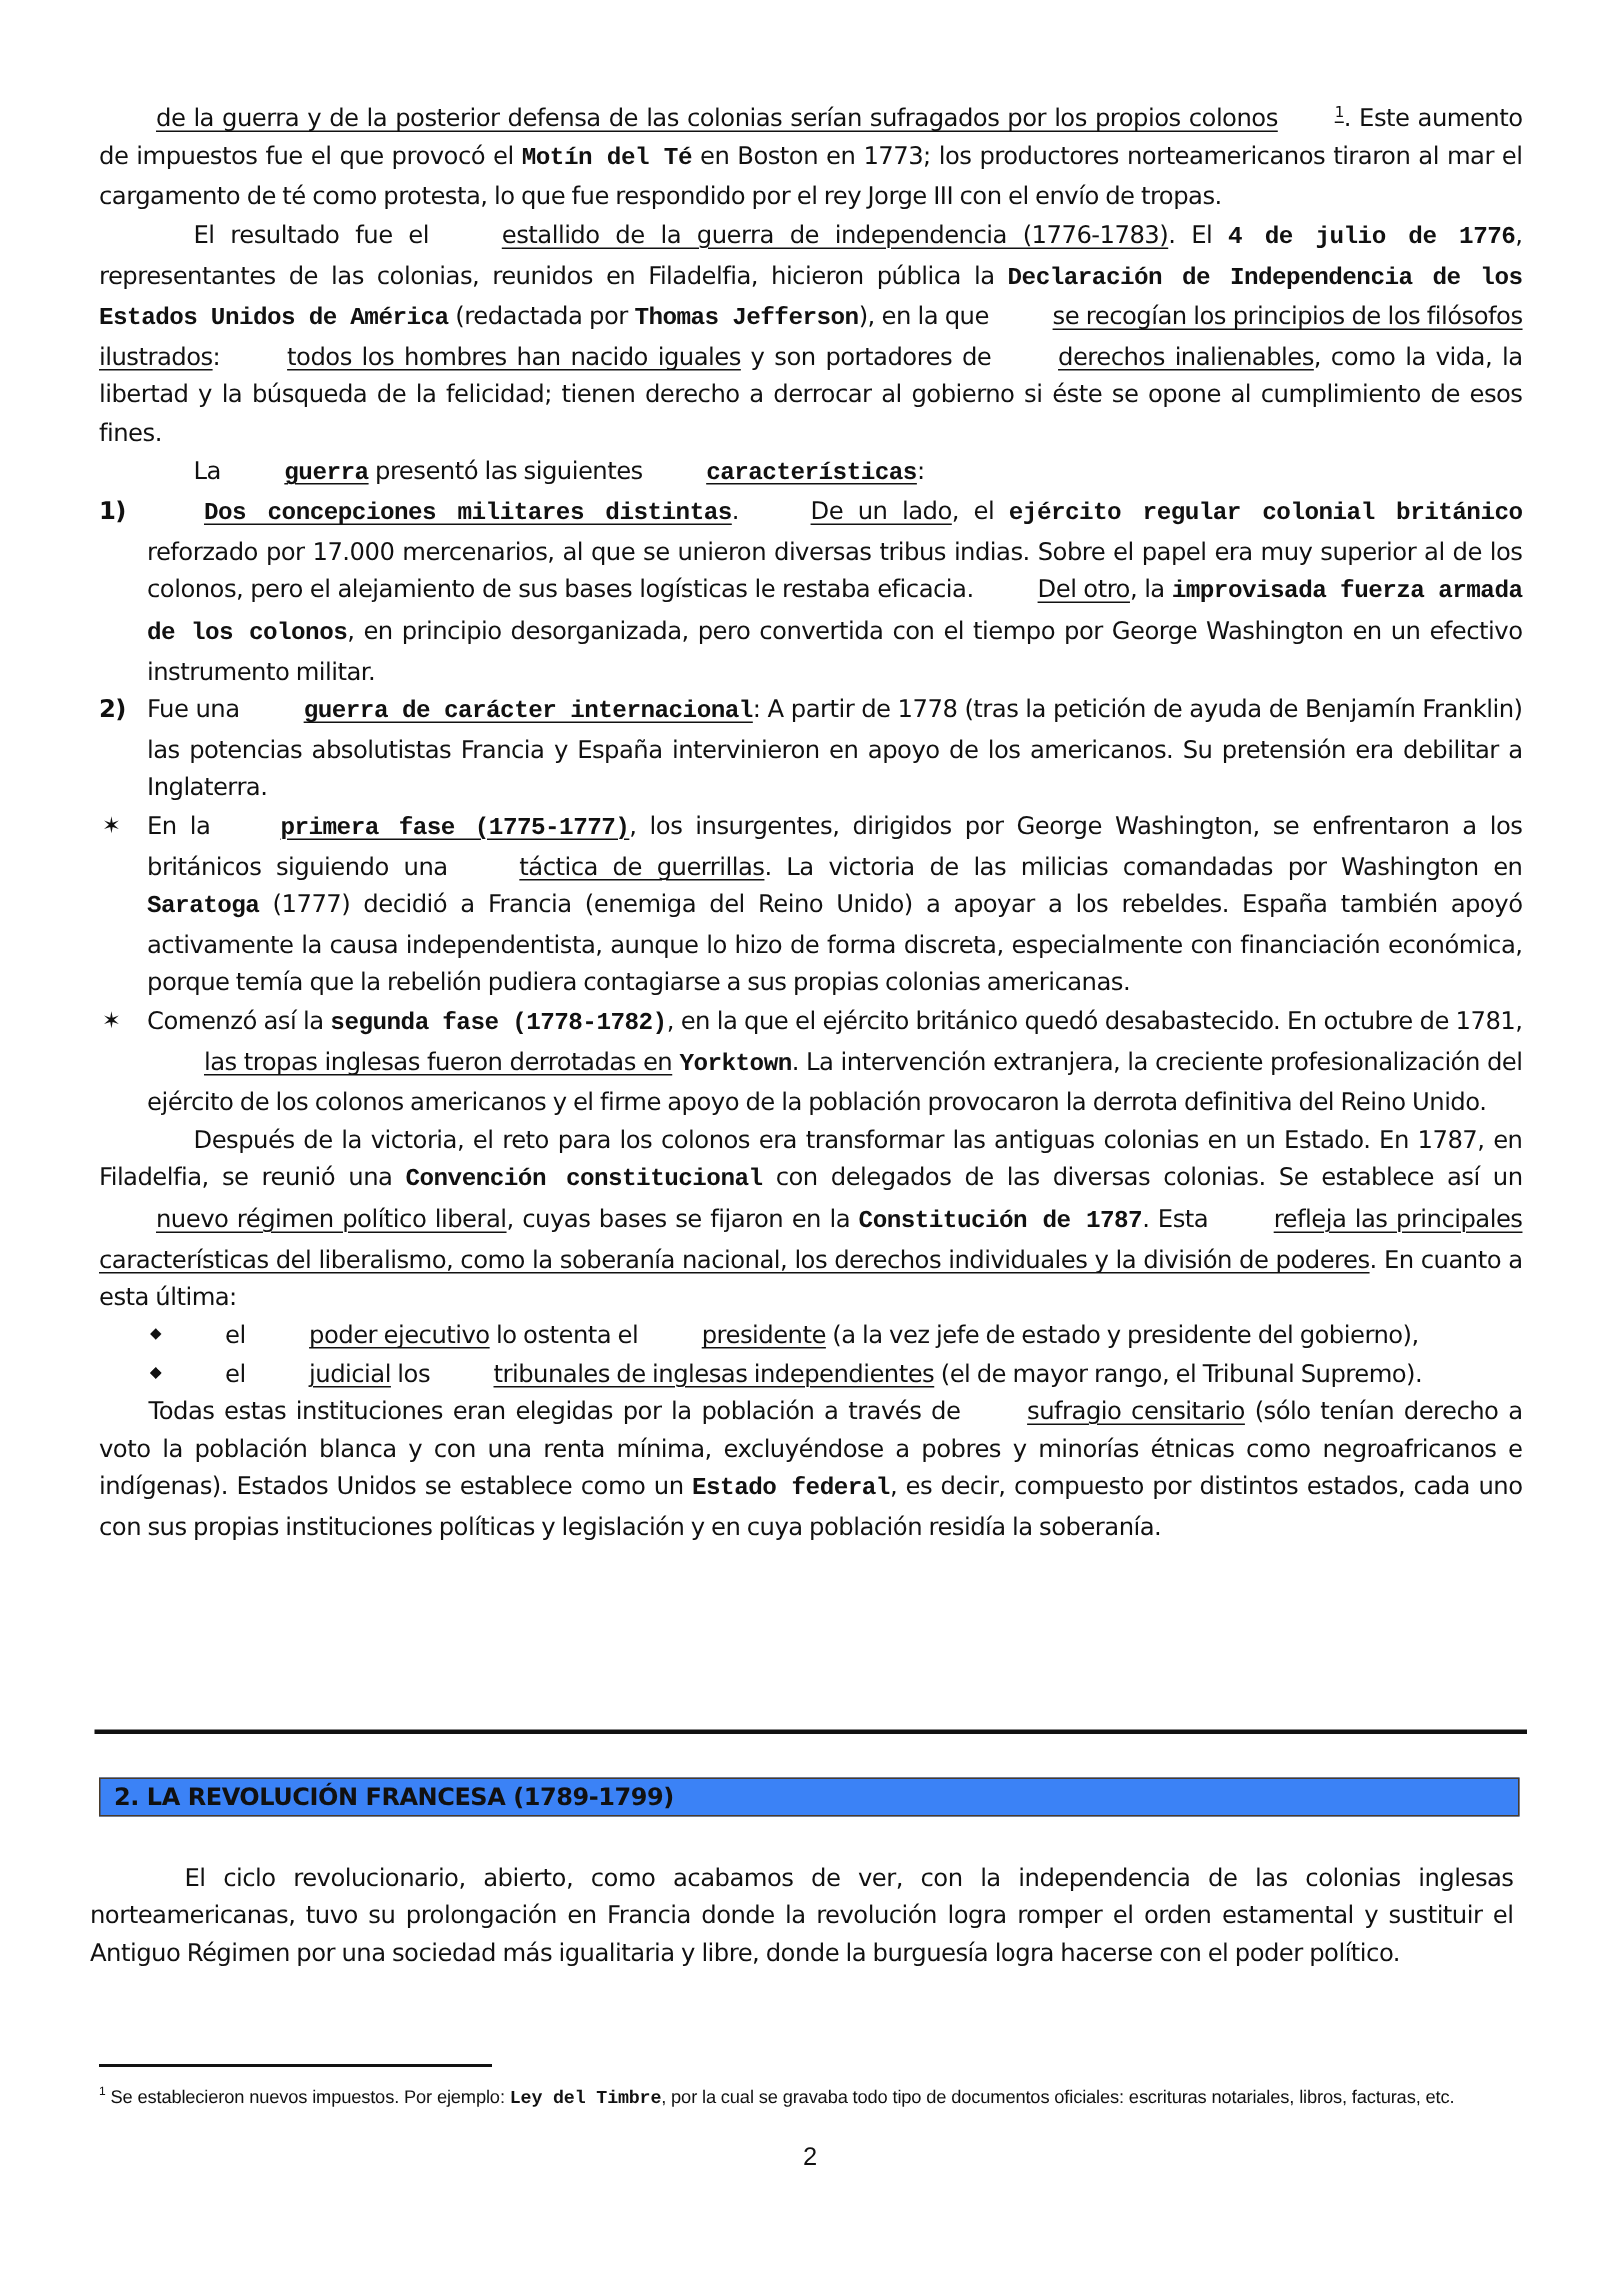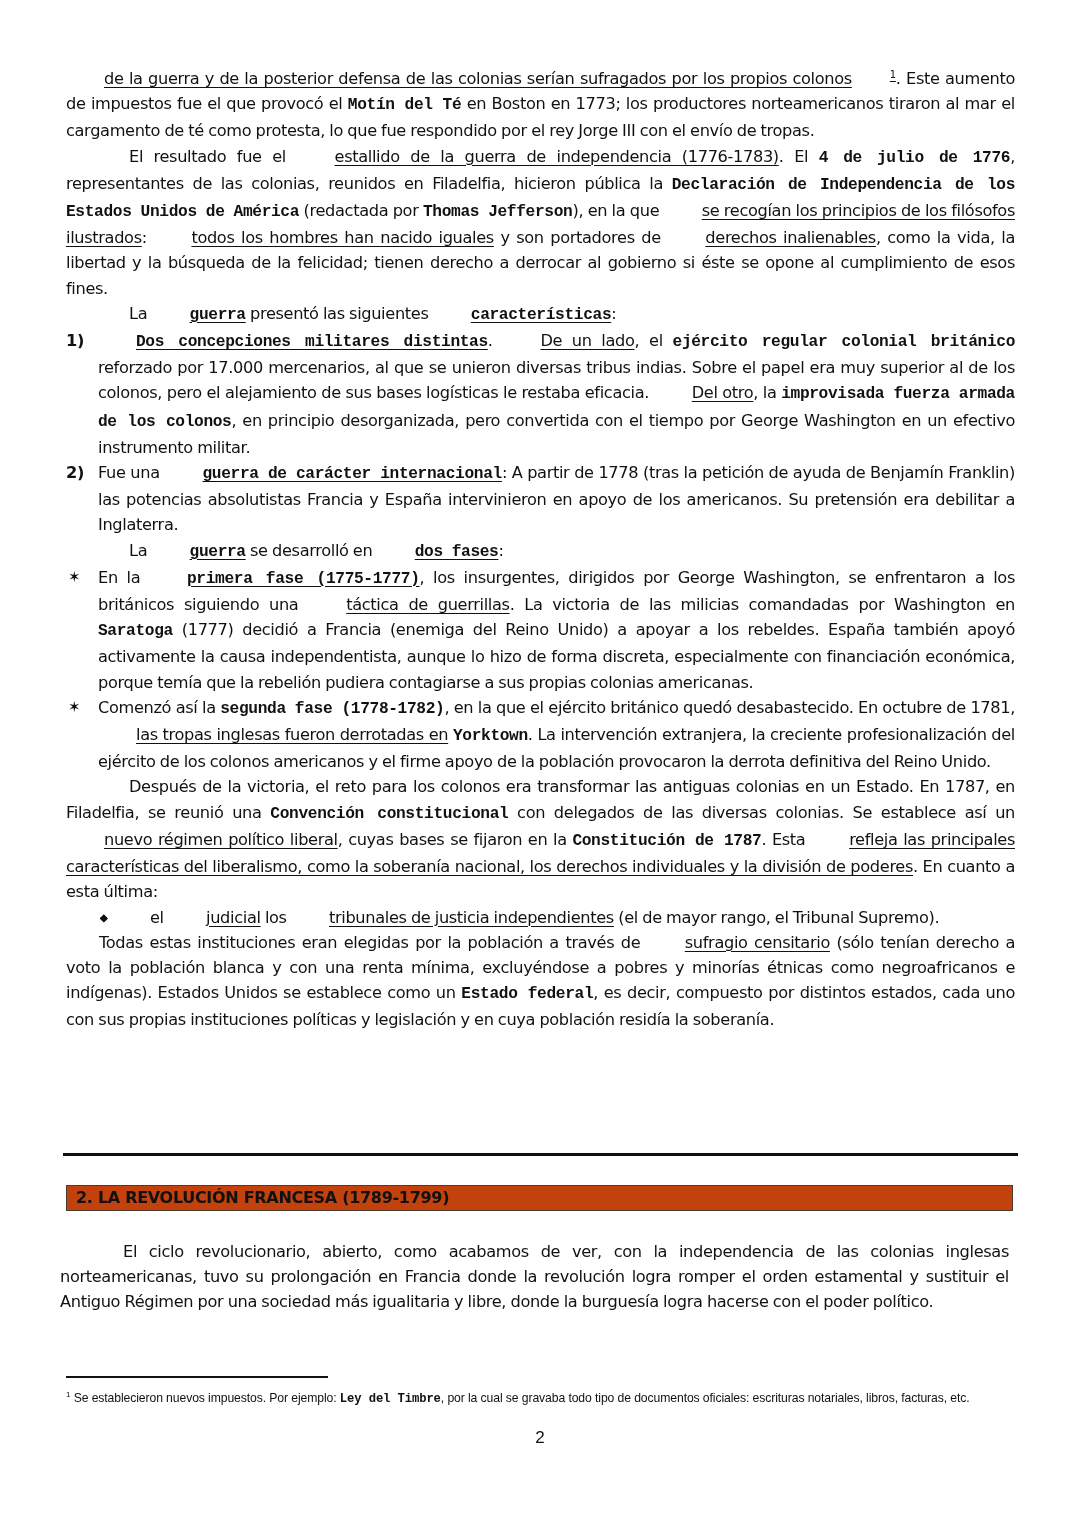--- a/index.html
+++ b/index.html
@@ -20,21 +20,21 @@
   .list-item { position: relative; padding-left: 32px; }
   .list-marker { position: absolute; left: 0; top: 0; font-weight: bold; }
   .star-marker { position: absolute; left: 2px; top: 0; font-size: 15px; }
   .sub-list-item { position: relative; padding-left: 84px; }
   .dia-marker { position: absolute; left: 34px; top: 0; font-size: 10px; }
   .rule-thick {
     position: absolute; left: 63px; top: 1153px; width: 955px; height: 3px; background: #111;
   }
   .section-box {
     position: absolute; left: 66px; top: 1185px; width: 947px; height: 26px;
-    background: #c2410c; border: 1.5px solid #4a3b2a; box-sizing: border-box;
+    background: #3b82f6; border: 1.5px solid #4a3b2a; box-sizing: border-box;
     font-weight: bold; font-size: 16px; line-height: 23px; padding-left: 9px;
     letter-spacing: -0.3px;
   }
   .intro { position: absolute; left: 60px; top: 1239px; width: 949px; }
   .fn-rule { position: absolute; left: 66px; top: 1376px; width: 262px; height: 2px; background: #111; }
   .footnote {
     position: absolute; left: 66px; top: 1388px; width: 949px;
     font-family: "Liberation Sans", sans-serif; font-size: 12.2px; line-height: 20px;
     text-align: justify; letter-spacing: -0.1px;
   }
@@ -58,47 +58,47 @@
     <div class="list-item">
       <span class="list-marker">1)</span>
       <span><span class="b u">Dos concepciones militares distintas</span><span class="">. </span><span class="u">De un lado</span><span class="">, el </span><span class="b">ejército regular colonial británico</span><span class=""> reforzado por 17.000 mercenarios, al que se unieron diversas tribus indias. Sobre el papel era muy superior al de los colonos, pero el alejamiento de sus bases logísticas le restaba eficacia. </span><span class="u">Del otro</span><span class="">, la </span><span class="b">improvisada fuerza armada de los colonos</span><span class="">, en principio desorganizada, pero convertida con el tiempo por George Washington en un efectivo instrumento militar.</span></span>
     </div>
     <div class="list-item">
       <span class="list-marker">2)</span>
       <span><span class="">Fue una </span><span class="b u">guerra de carácter internacional</span><span class="">: A partir de 1778 (tras la petición de ayuda de Benjamín Franklin) las potencias absolutistas Francia y España intervinieron en apoyo de los americanos. Su pretensión era debilitar a Inglaterra.</span></span>
     </div>
   </div>
 
-  <p class="p indent"><span class="">La </span><span class="b u">guerra</span><span class=""> se desarrolló en </span><span class="b u">dos fases</span><span class="">:</span></p>
 
   <div class="p">
     <div class="list-item">
       <span class="star-marker">✶</span>
       <span><span class="">En la </span><span class="b u">primera fase (1775-1777)</span><span class="">, los insurgentes, dirigidos por George Washington, se enfrentaron a los británicos siguiendo una </span><span class="u">táctica de guerrillas</span><span class="">. La victoria de las milicias comandadas por Washington en </span><span class="b">Saratoga</span><span class=""> (1777) decidió a Francia (enemiga del Reino Unido) a apoyar a los rebeldes. España también apoyó activamente la causa independentista, aunque lo hizo de forma discreta, especialmente con financiación económica, porque temía que la rebelión pudiera contagiarse a sus propias colonias americanas.</span></span>
     </div>
     <div class="list-item">
       <span class="star-marker">✶</span>
       <span><span class="">Comenzó así la </span><span class="b">segunda fase (1778-1782)</span><span class="">, en la que el ejército británico quedó desabastecido. En octubre de 1781, </span><span class="u">las tropas inglesas fueron derrotadas en</span><span class=""> </span><span class="b">Yorktown</span><span class="">. La intervención extranjera, la creciente profesionalización del ejército de los colonos americanos y el firme apoyo de la población provocaron la derrota definitiva del Reino Unido.</span></span>
     </div>
   </div>
 
   <div>
       <p class="p indent"><span class="">Después de la victoria, el reto para los colonos era transformar las antiguas colonias en un Estado. En 1787, en Filadelfia, se reunió una </span><span class="b">Convención constitucional</span><span class=""> con delegados de las diversas colonias. Se establece así un </span><span class="u">nuevo régimen político liberal</span><span class="">, cuyas bases se fijaron en la </span><span class="b">Constitución de 1787</span><span class="">.  Esta </span><span class="u">refleja las principales características del liberalismo, como la soberanía nacional, los derechos individuales y la división de poderes</span><span class="">. En cuanto a esta última:</span></p>
     </div>
 
   <div class="p">
     <div class="sub-list-item">
       <span class="dia-marker">◆</span>
+      <span><span class="">el </span><span class="u">poder ejecutivo</span><span class=""> lo ostenta el </span><span class="u">presidente</span><span class=""> (a la vez jefe de estado y presidente del gobierno),</span></span>
     </div>
     <div class="sub-list-item">
       <span class="dia-marker">◆</span>
     </div>
     <div class="sub-list-item">
       <span class="dia-marker">◆</span>
-      <span><span class="">el </span><span class="u">judicial</span><span class=""> los </span><span class="u">tribunales de justicia independientes</span><span class=""> (el de mayor rango, el Tribunal Supremo).</span></span>
+      <span><span class="">el </span><span class="u">judicial</span><span class=""> los </span><span class="u">tribunales de inglesas independientes</span><span class=""> (el de mayor rango, el Tribunal Supremo).</span></span>
     </div>
   </div>
 
   <p class="p indent-small"><span class="">Todas estas instituciones eran elegidas por la población a través de </span><span class="u">sufragio censitario</span><span class=""> (sólo tenían derecho a voto la población blanca y con una renta mínima, excluyéndose a pobres y minorías étnicas como negroafricanos e indígenas). Estados Unidos se establece como un </span><span class="b">Estado federal</span><span class="">, es decir, compuesto por distintos estados, cada uno con sus propias instituciones políticas y legislación y en cuya población residía la soberanía.</span></p>
 </div>
 
 <div class="rule-thick"></div>
 
 <div class="section-box">2. LA REVOLUCIÓN FRANCESA (1789-1799)</div>
 

